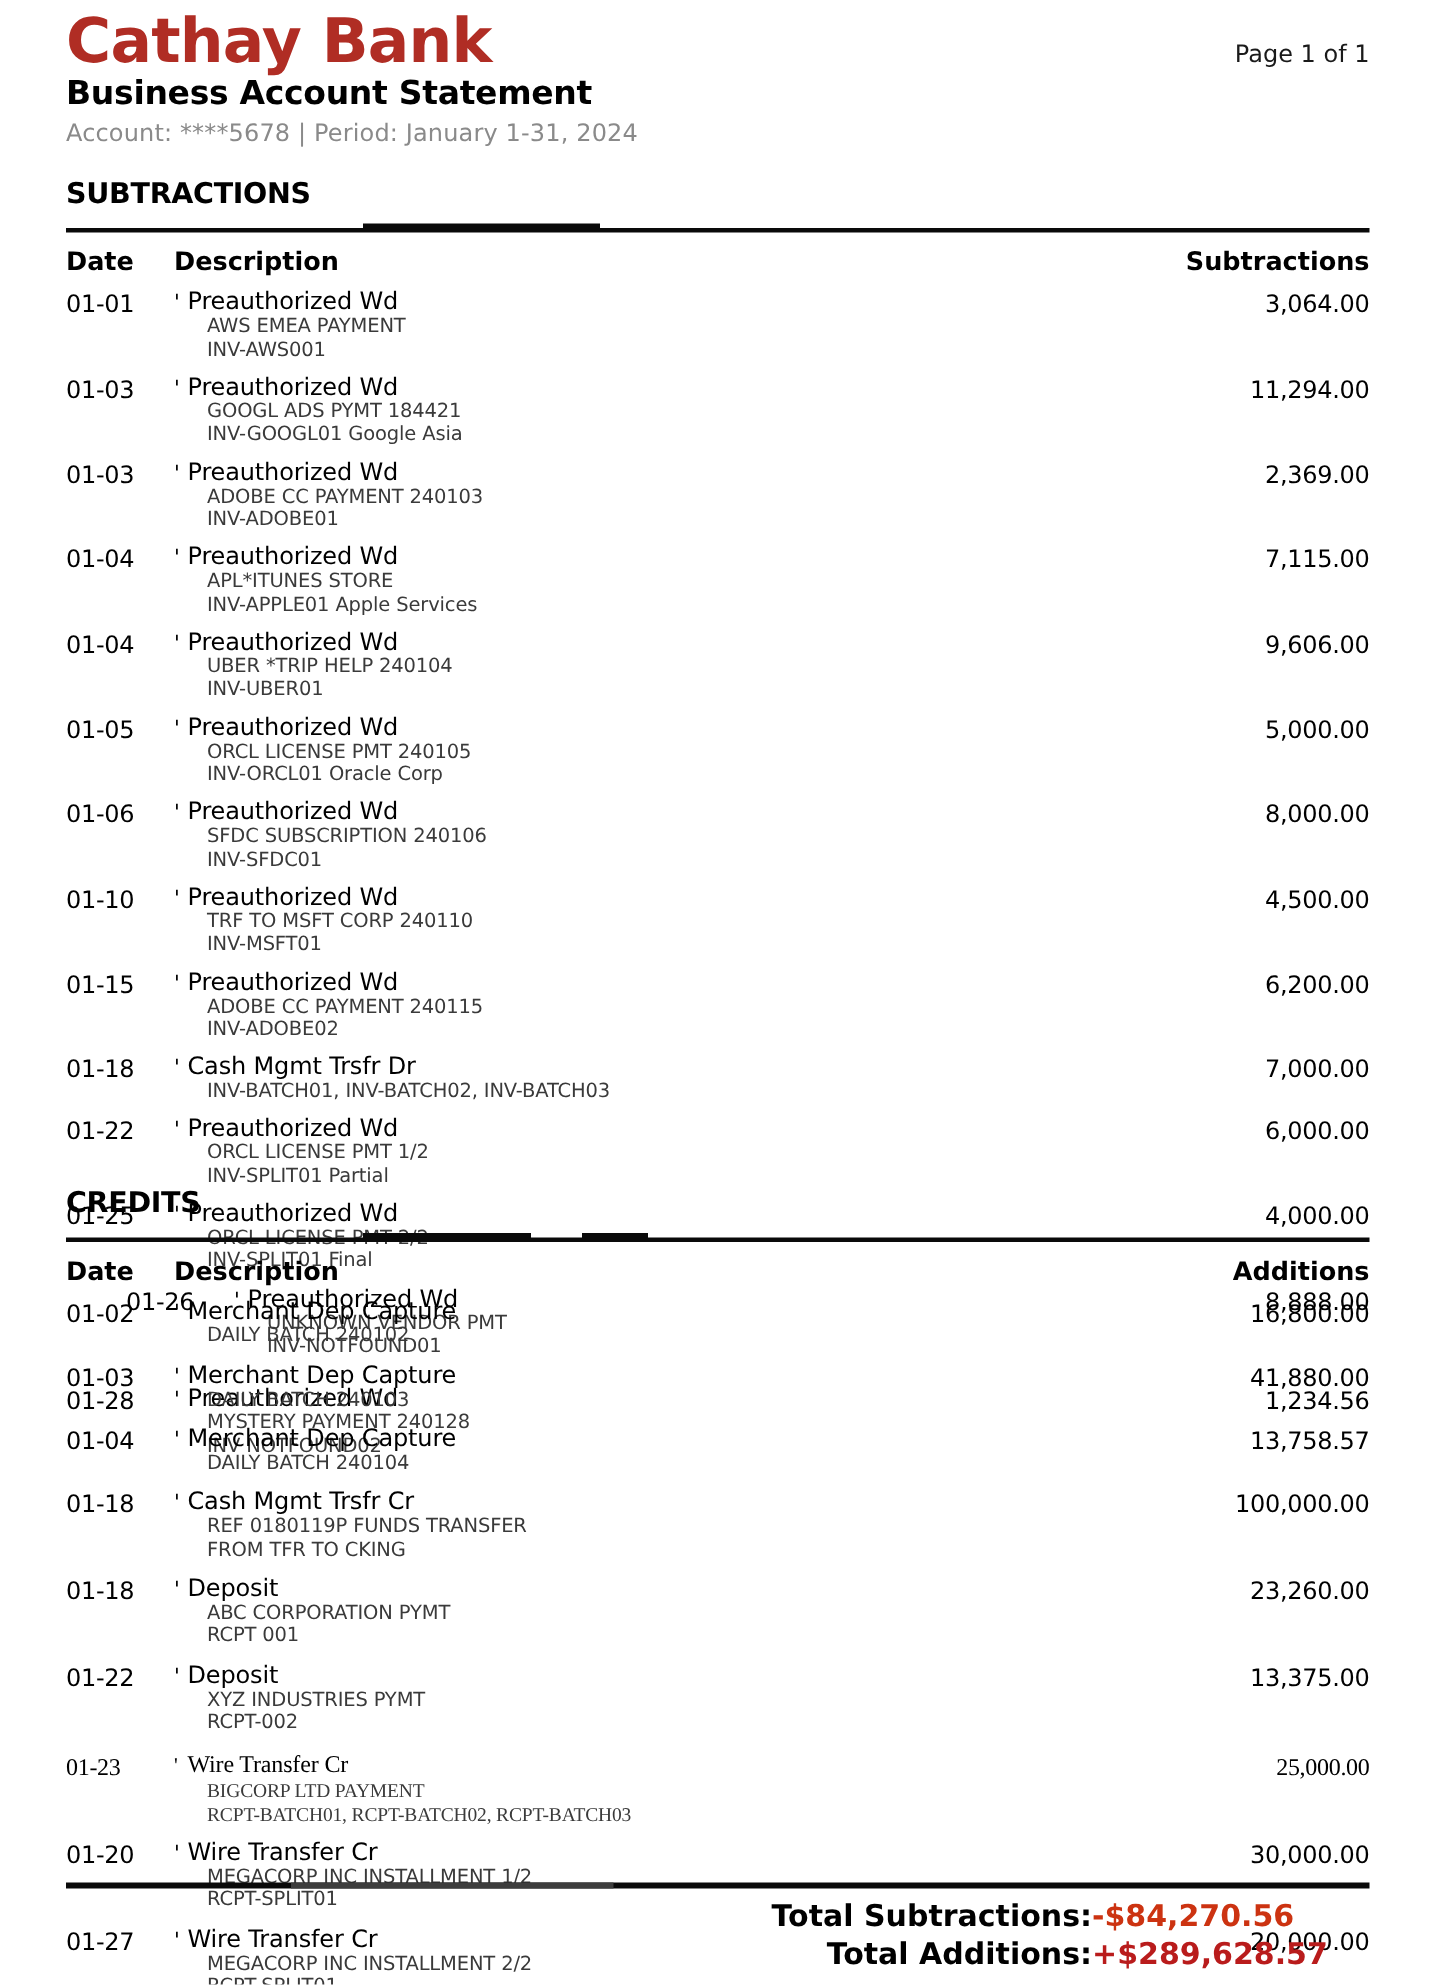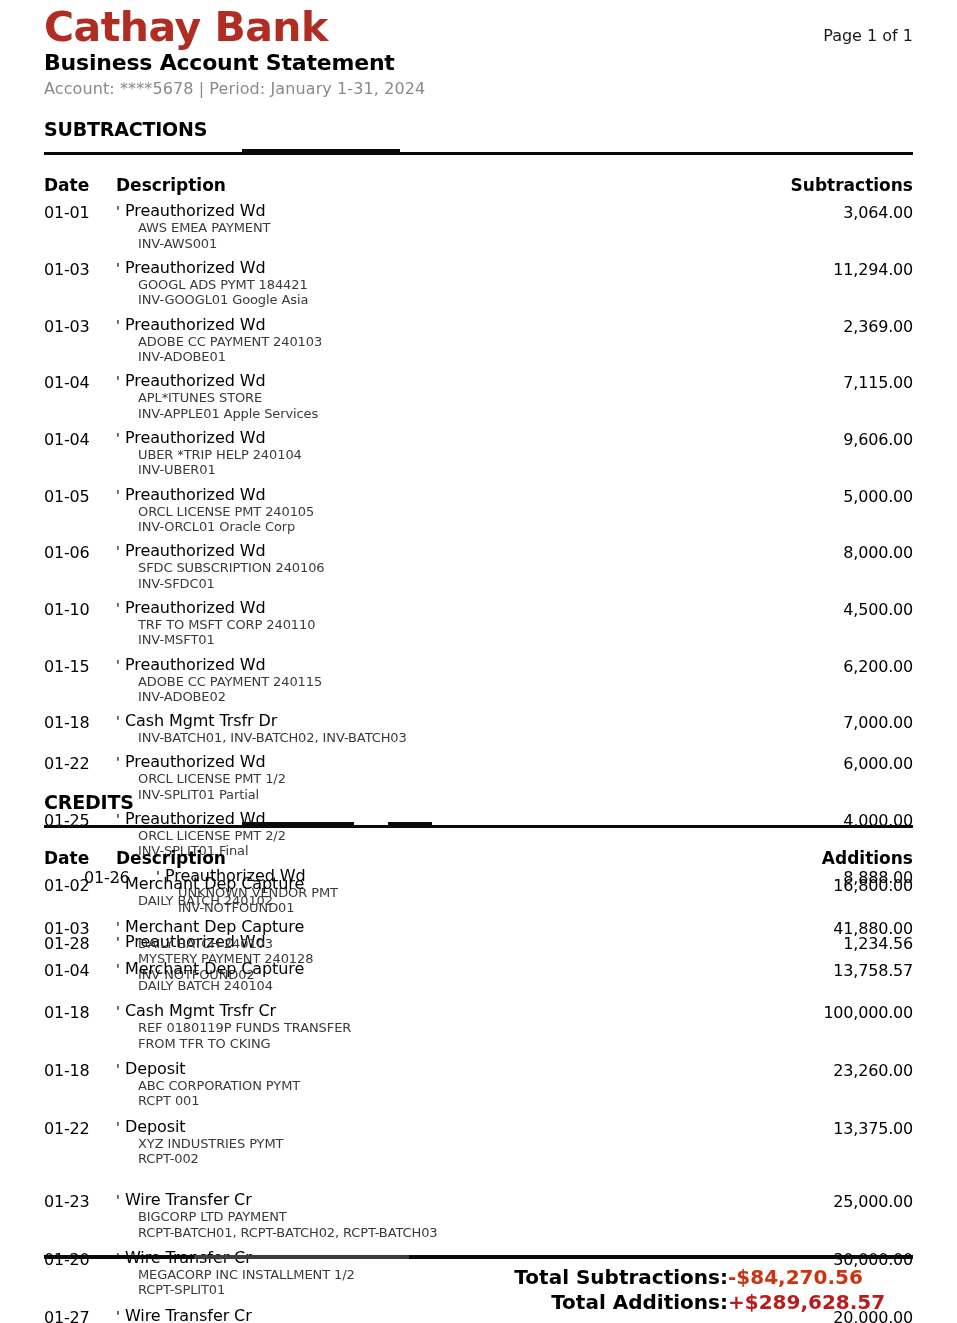--- a/index.html
+++ b/index.html
@@ -89,21 +89,21 @@
     background: #0a0a0a;
   }
   .rule .artifact.gap {
     background: #ffffff;
   }
 
   .col-head {
     display: flex;
     font-size: 17px;
     font-weight: bold;
-    padding-top: 20px;
+    padding-top: 10px;
     line-height: 1.25;
   }
   .c-date  { width: 72px; flex: 0 0 72px; }
   .c-desc  { flex: 1 1 auto; }
   .c-amt   { width: 200px; flex: 0 0 200px; text-align: right; }
 
   .row {
     display: flex;
     align-items: flex-start;
   }
@@ -386,21 +386,21 @@
         </div>
         <div class="row" style="margin-top: 8px;">
           <div class="c-date">01-22</div>
           <div class="c-desc">
             <div class="desc-main"><span class="tick">'</span>Deposit</div>
             <div class="desc-sub">XYZ INDUSTRIES PYMT</div>
             <div class="desc-sub">RCPT-002</div>
           </div>
           <div class="c-amt">13,375.00</div>
         </div>
-        <div class="row" style="margin-top: 24px;">
+        <div class="row" style="margin-top: 12px; font-family: Liberation Serif, serif;">
           <div class="c-date">01-23</div>
           <div class="c-desc">
             <div class="desc-main"><span class="tick">'</span>Wire Transfer Cr</div>
             <div class="desc-sub">BIGCORP LTD PAYMENT</div>
             <div class="desc-sub">RCPT-BATCH01, RCPT-BATCH02, RCPT-BATCH03</div>
           </div>
           <div class="c-amt">25,000.00</div>
         </div>
         <div class="row" style="margin-top: 8px;">
           <div class="c-date">01-20</div>

